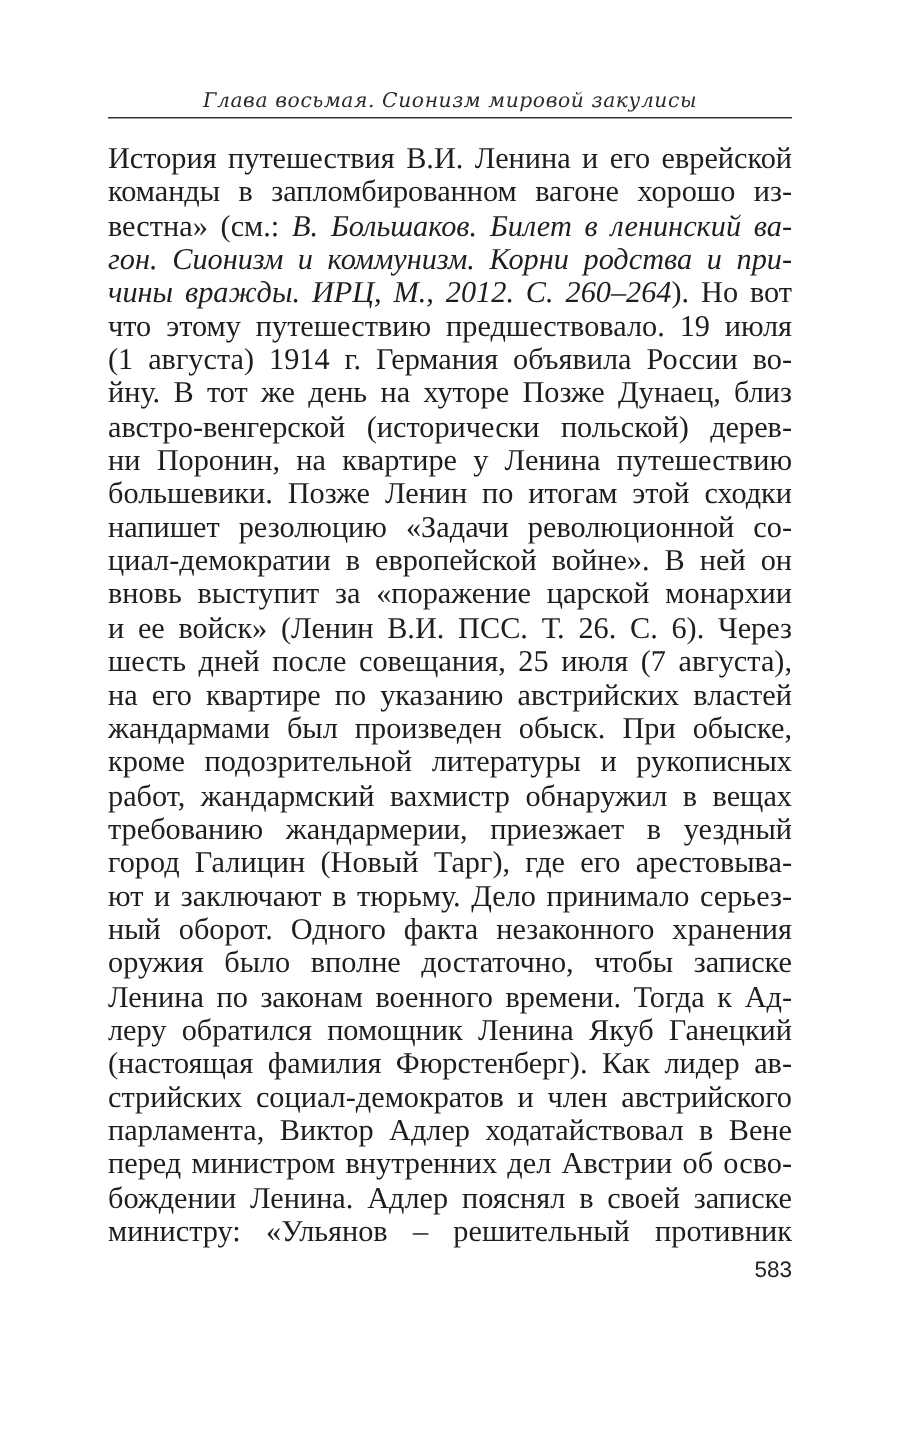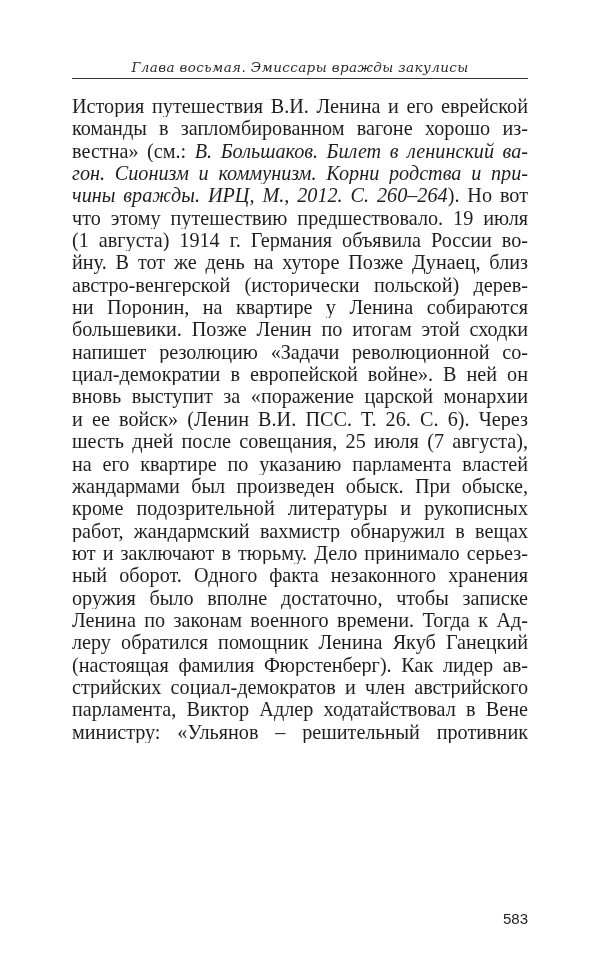--- a/index.html
+++ b/index.html
@@ -55,59 +55,63 @@
     }
     .line.last {
       text-align-last: justify;
     }
     .ital {
       font-style: italic;
     }
     .folio {
       position: absolute;
       left: 496px;
-      top: 910px;
+      top: 838px;
       width: 32px;
       text-align: right;
       font-family: "Liberation Sans", sans-serif;
       font-size: 15px;
       color: #222222;
     }
   </style>
 </head>
 <body>
 
-<div class="running-head">Глава восьмая. Эмиссары вражды закулисы</div>
+<div class="running-head">Глава восьмая. Сионизм мировой закулисы</div>
 <div class="head-rule"></div>
 
 <div class="body-text" id="body-text">
     <span class="line"><span>История путешествия В.И. Ленина и его еврейской</span></span>
     <span class="line"><span>команды в запломбированном вагоне хорошо из-</span></span>
     <span class="line"><span>вестна» (см.: </span><span class="ital">В. Большаков. Билет в ленинский ва-</span></span>
     <span class="line"><span class="ital">гон. Сионизм и коммунизм. Корни родства и при-</span></span>
     <span class="line"><span class="ital">чины вражды. ИРЦ, М., 2012. С. 260–264</span><span>). Но вот</span></span>
     <span class="line"><span>что этому путешествию предшествовало. 19 июля</span></span>
     <span class="line"><span>(1 августа) 1914 г. Германия объявила России во-</span></span>
     <span class="line"><span>йну. В тот же день на хуторе Позже Дунаец, близ</span></span>
     <span class="line"><span>австро-венгерской (исторически польской) дерев-</span></span>
-    <span class="line"><span>ни Поронин, на квартире у Ленина собираются</span></span>
+    <span class="line"><span>ни Поронин, на квартире у Ленина путешествию</span></span>
     <span class="line"><span>большевики. Позже Ленин по итогам этой сходки</span></span>
     <span class="line"><span>напишет резолюцию «Задачи революционной со-</span></span>
     <span class="line"><span>циал-демократии в европейской войне». В ней он</span></span>
     <span class="line"><span>вновь выступит за «поражение царской монархии</span></span>
     <span class="line"><span>и ее войск» (Ленин В.И. ПСС. Т. 26. С. 6). Через</span></span>
     <span class="line"><span>шесть дней после совещания, 25 июля (7 августа),</span></span>
-    <span class="line"><span>на его квартире по указанию парламента властей</span></span>
+    <span class="line"><span>на его квартире по указанию австрийских властей</span></span>
     <span class="line"><span>жандармами был произведен обыск. При обыске,</span></span>
     <span class="line"><span>кроме подозрительной литературы и рукописных</span></span>
     <span class="line"><span>работ, жандармский вахмистр обнаружил в вещах</span></span>
+    <span class="line"><span>требованию жандармерии, приезжает в уездный</span></span>
+    <span class="line"><span>город Галицин (Новый Тарг), где его арестовыва-</span></span>
     <span class="line"><span>ют и заключают в тюрьму. Дело принимало серьез-</span></span>
     <span class="line"><span>ный оборот. Одного факта незаконного хранения</span></span>
     <span class="line"><span>оружия было вполне достаточно, чтобы записке</span></span>
     <span class="line"><span>Ленина по законам военного времени. Тогда к Ад-</span></span>
     <span class="line"><span>леру обратился помощник Ленина Якуб Ганецкий</span></span>
     <span class="line"><span>(настоящая фамилия Фюрстенберг). Как лидер ав-</span></span>
     <span class="line"><span>стрийских социал-демократов и член австрийского</span></span>
     <span class="line"><span>парламента, Виктор Адлер ходатайствовал в Вене</span></span>
+    <span class="line"><span>перед министром внутренних дел Австрии об осво-</span></span>
+    <span class="line"><span>бождении Ленина. Адлер пояснял в своей записке</span></span>
     <span class="line last"><span>министру: «Ульянов – решительный противник</span></span>
   </div>
 
 <div class="folio">583</div>
 
 </body></html>

